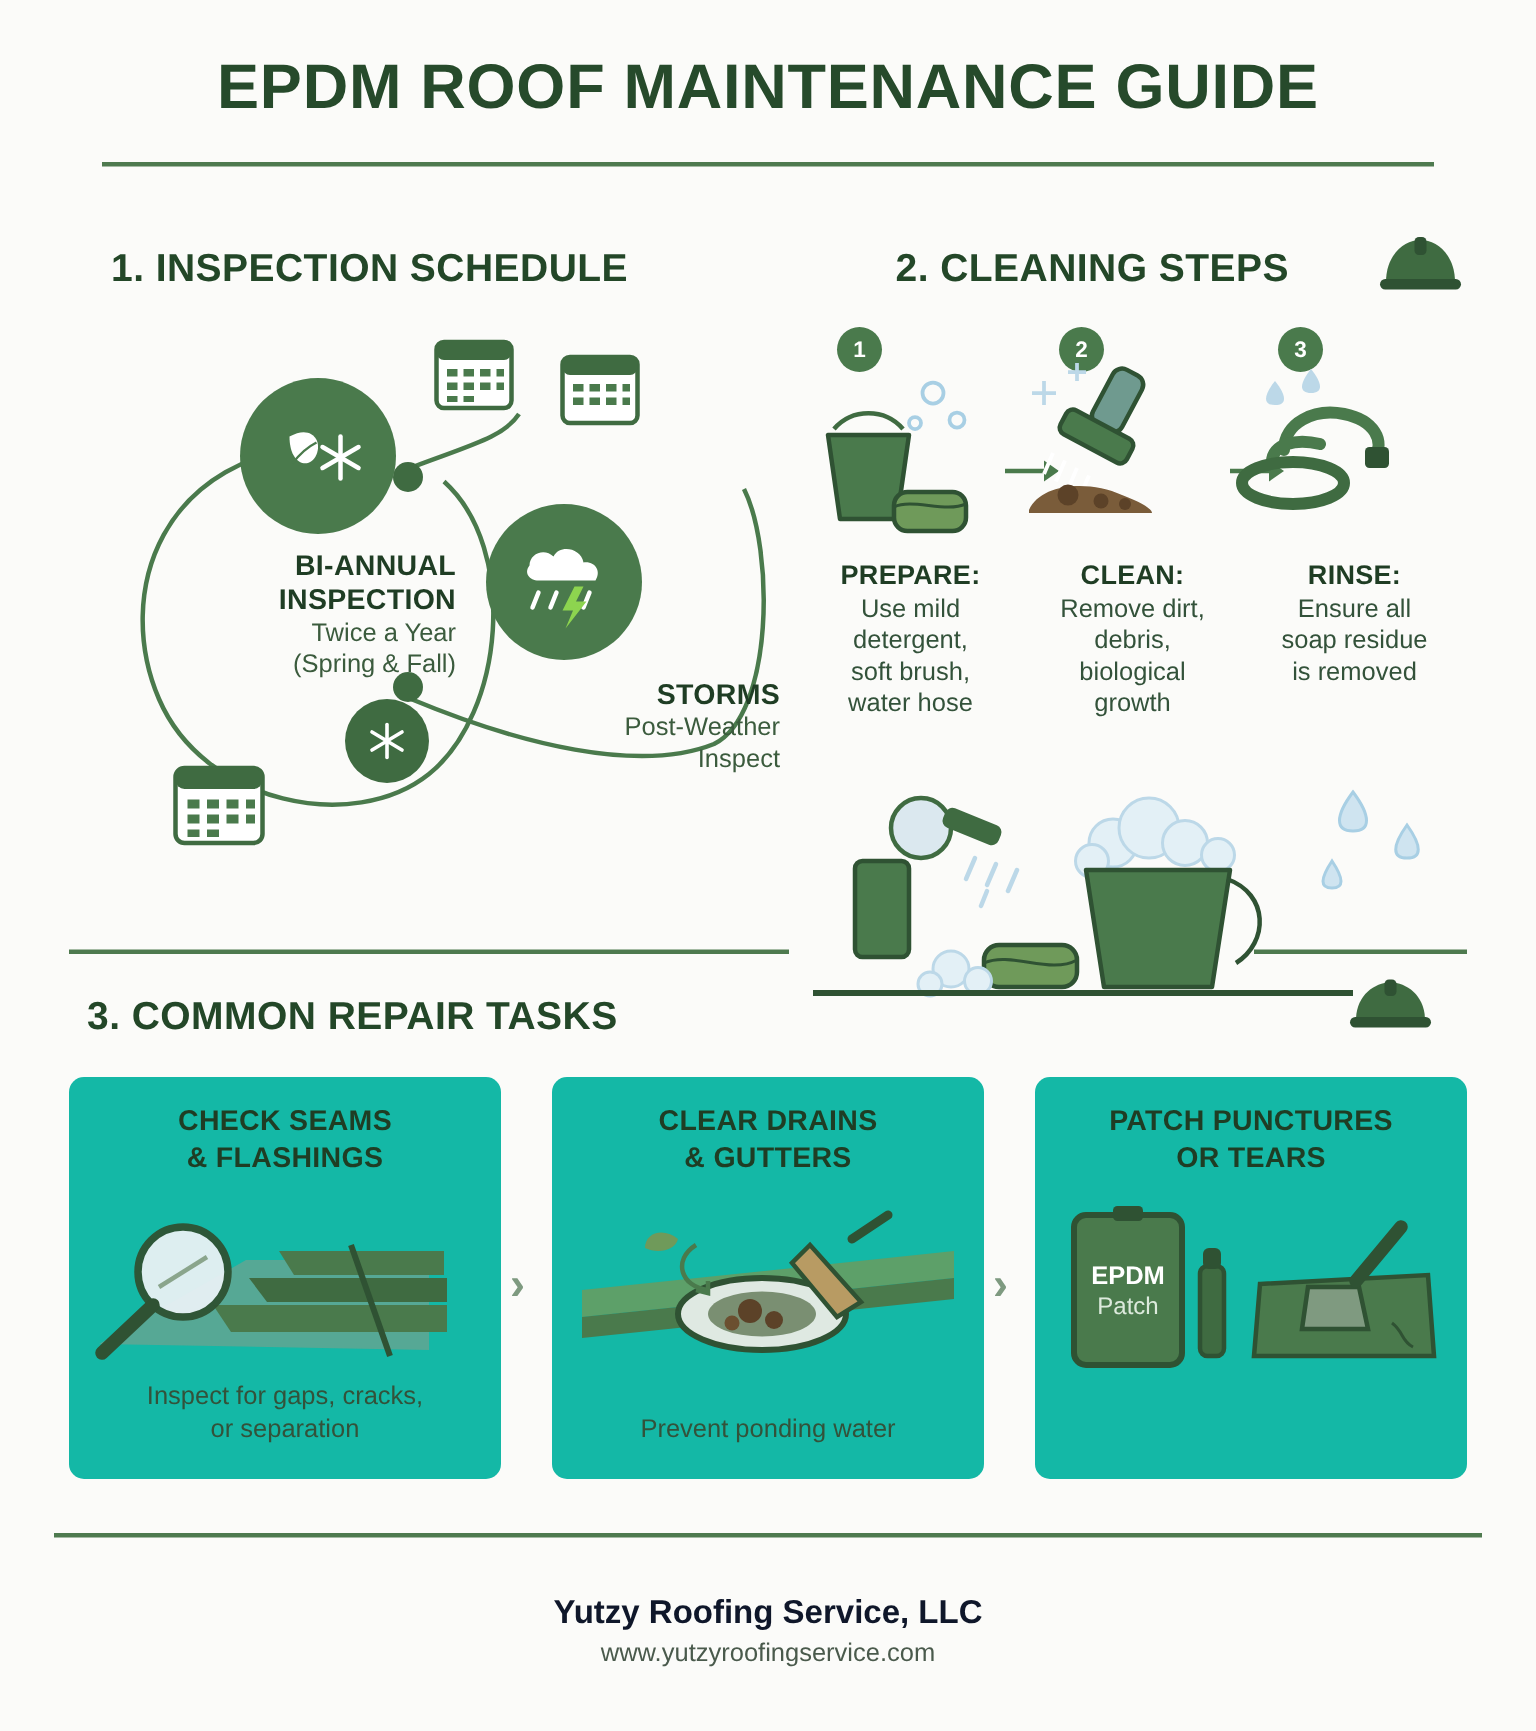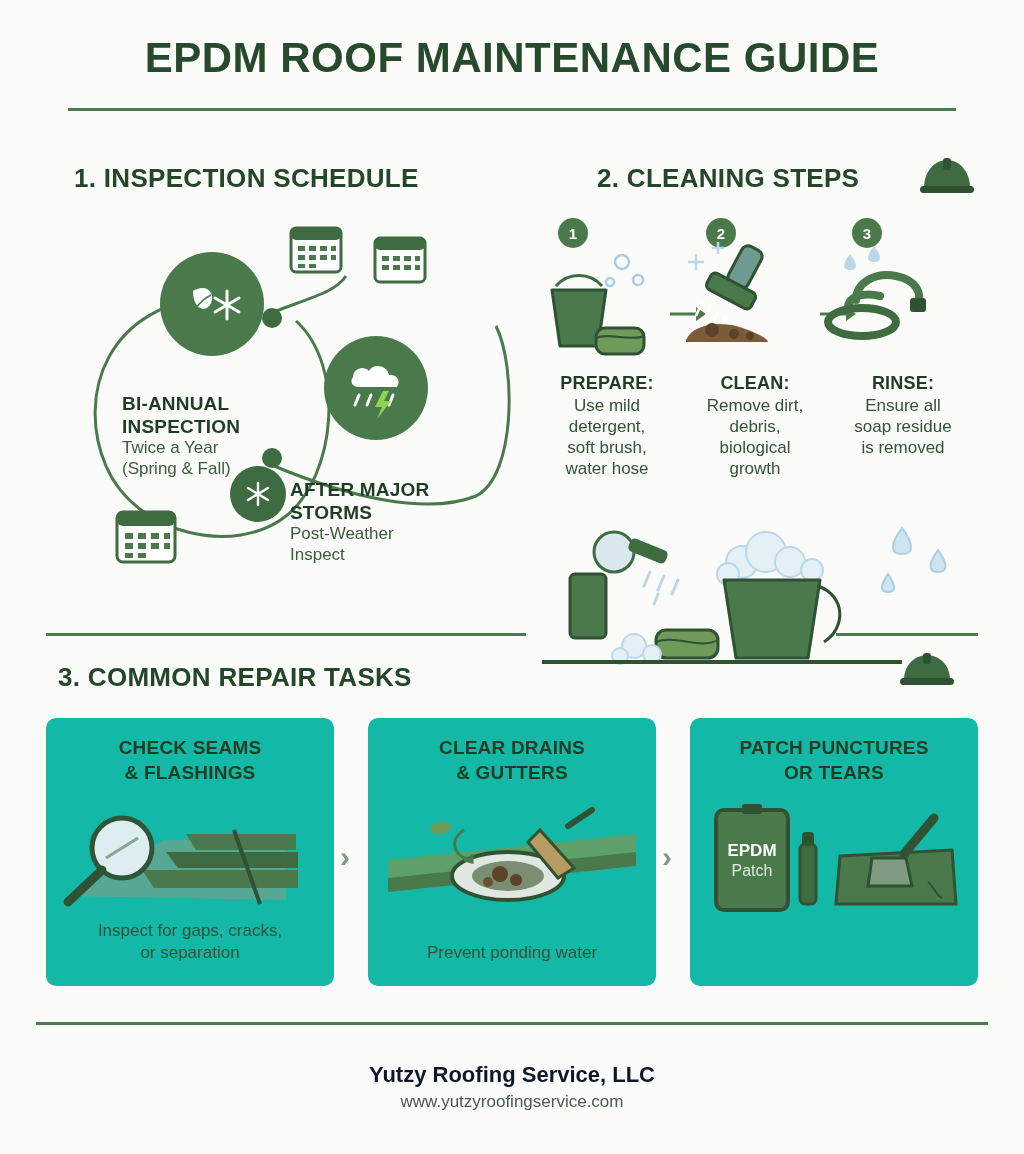--- a/index.html
+++ b/index.html
@@ -75,23 +75,22 @@
   .circ {
     position: absolute;
     border-radius: 50%;
     background: #4a7a4c;
     display: flex;
     align-items: center;
     justify-content: center;
   }
   .lbl {
     position: absolute;
-    text-align: left;
+    text-align: right;
     line-height: 1.22;
-    margin-top: 26px;
   }
   .lbl .b {
     font-weight: bold;
     font-size: 19px;
     color: #1f3d24;
     letter-spacing: 0.2px;
   }
   .lbl .n {
     font-size: 17px;
     color: #3b5b3d;
@@ -238,21 +237,20 @@
         <path d="M20 34 C14 34, 10 29, 14 24 C14 16, 24 12, 30 18 C34 10, 48 12, 50 22 C58 21, 62 28, 58 34 Z" fill="#ffffff"></path>
         <g stroke="#ffffff" stroke-width="3" stroke-linecap="round">
           <line x1="20" y1="42" x2="16" y2="52"></line>
           <line x1="32" y1="42" x2="28" y2="52"></line>
           <line x1="54" y1="42" x2="50" y2="52"></line>
         </g>
         <path d="M44 38 L36 54 L43 54 L38 66 L52 48 L45 48 L50 38 Z" fill="#8dd44f"></path>
       </svg>
     </div>
     <div class="lbl" style="top:256px;left:244px;width:230px;">
-      <div class="b">AFTER MAJOR</div>
       <div class="b">STORMS</div>
       <div class="n">Post-Weather</div>
       <div class="n">Inspect</div>
     </div>
 
     <div class="circ" style="top:270px;left:184px;width:56px;height:56px;background:#3f6b41;">
       <svg width="30" height="30" viewBox="0 0 30 30">
         <g stroke="#ffffff" stroke-width="2.4" stroke-linecap="round">
           <line x1="15" y1="4" x2="15" y2="26"></line>
           <line x1="5" y1="9" x2="25" y2="21"></line>

